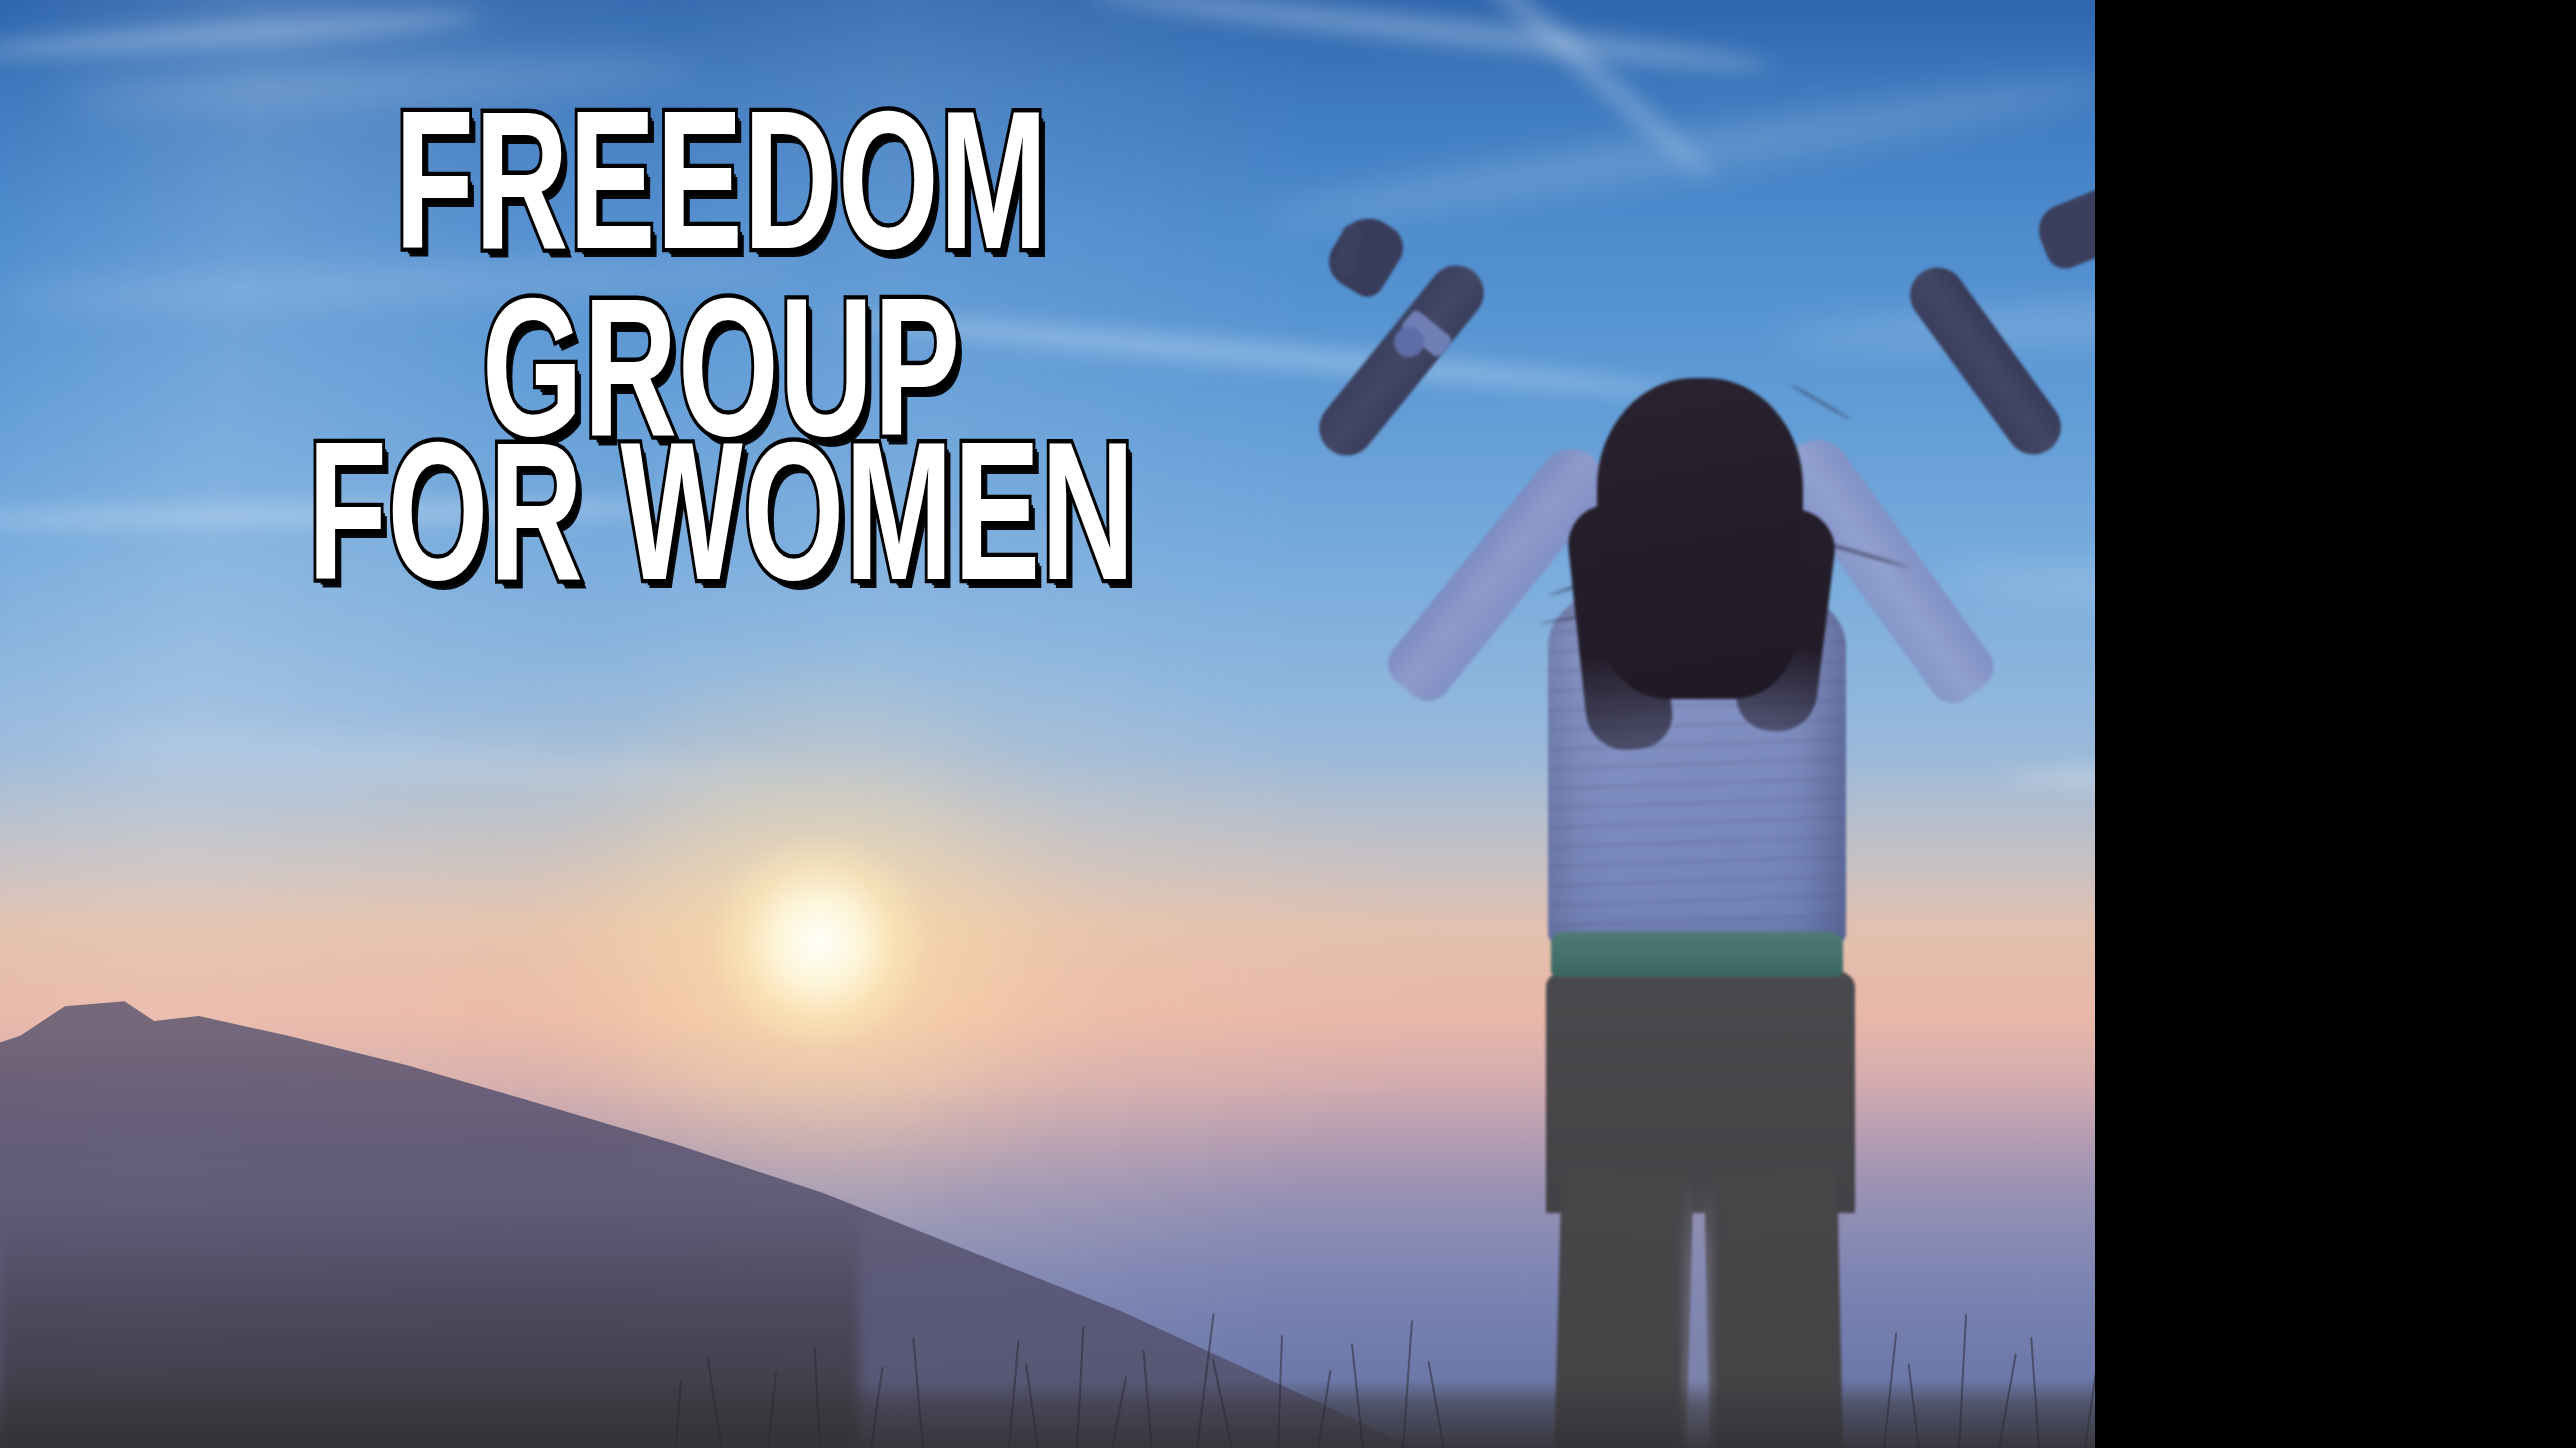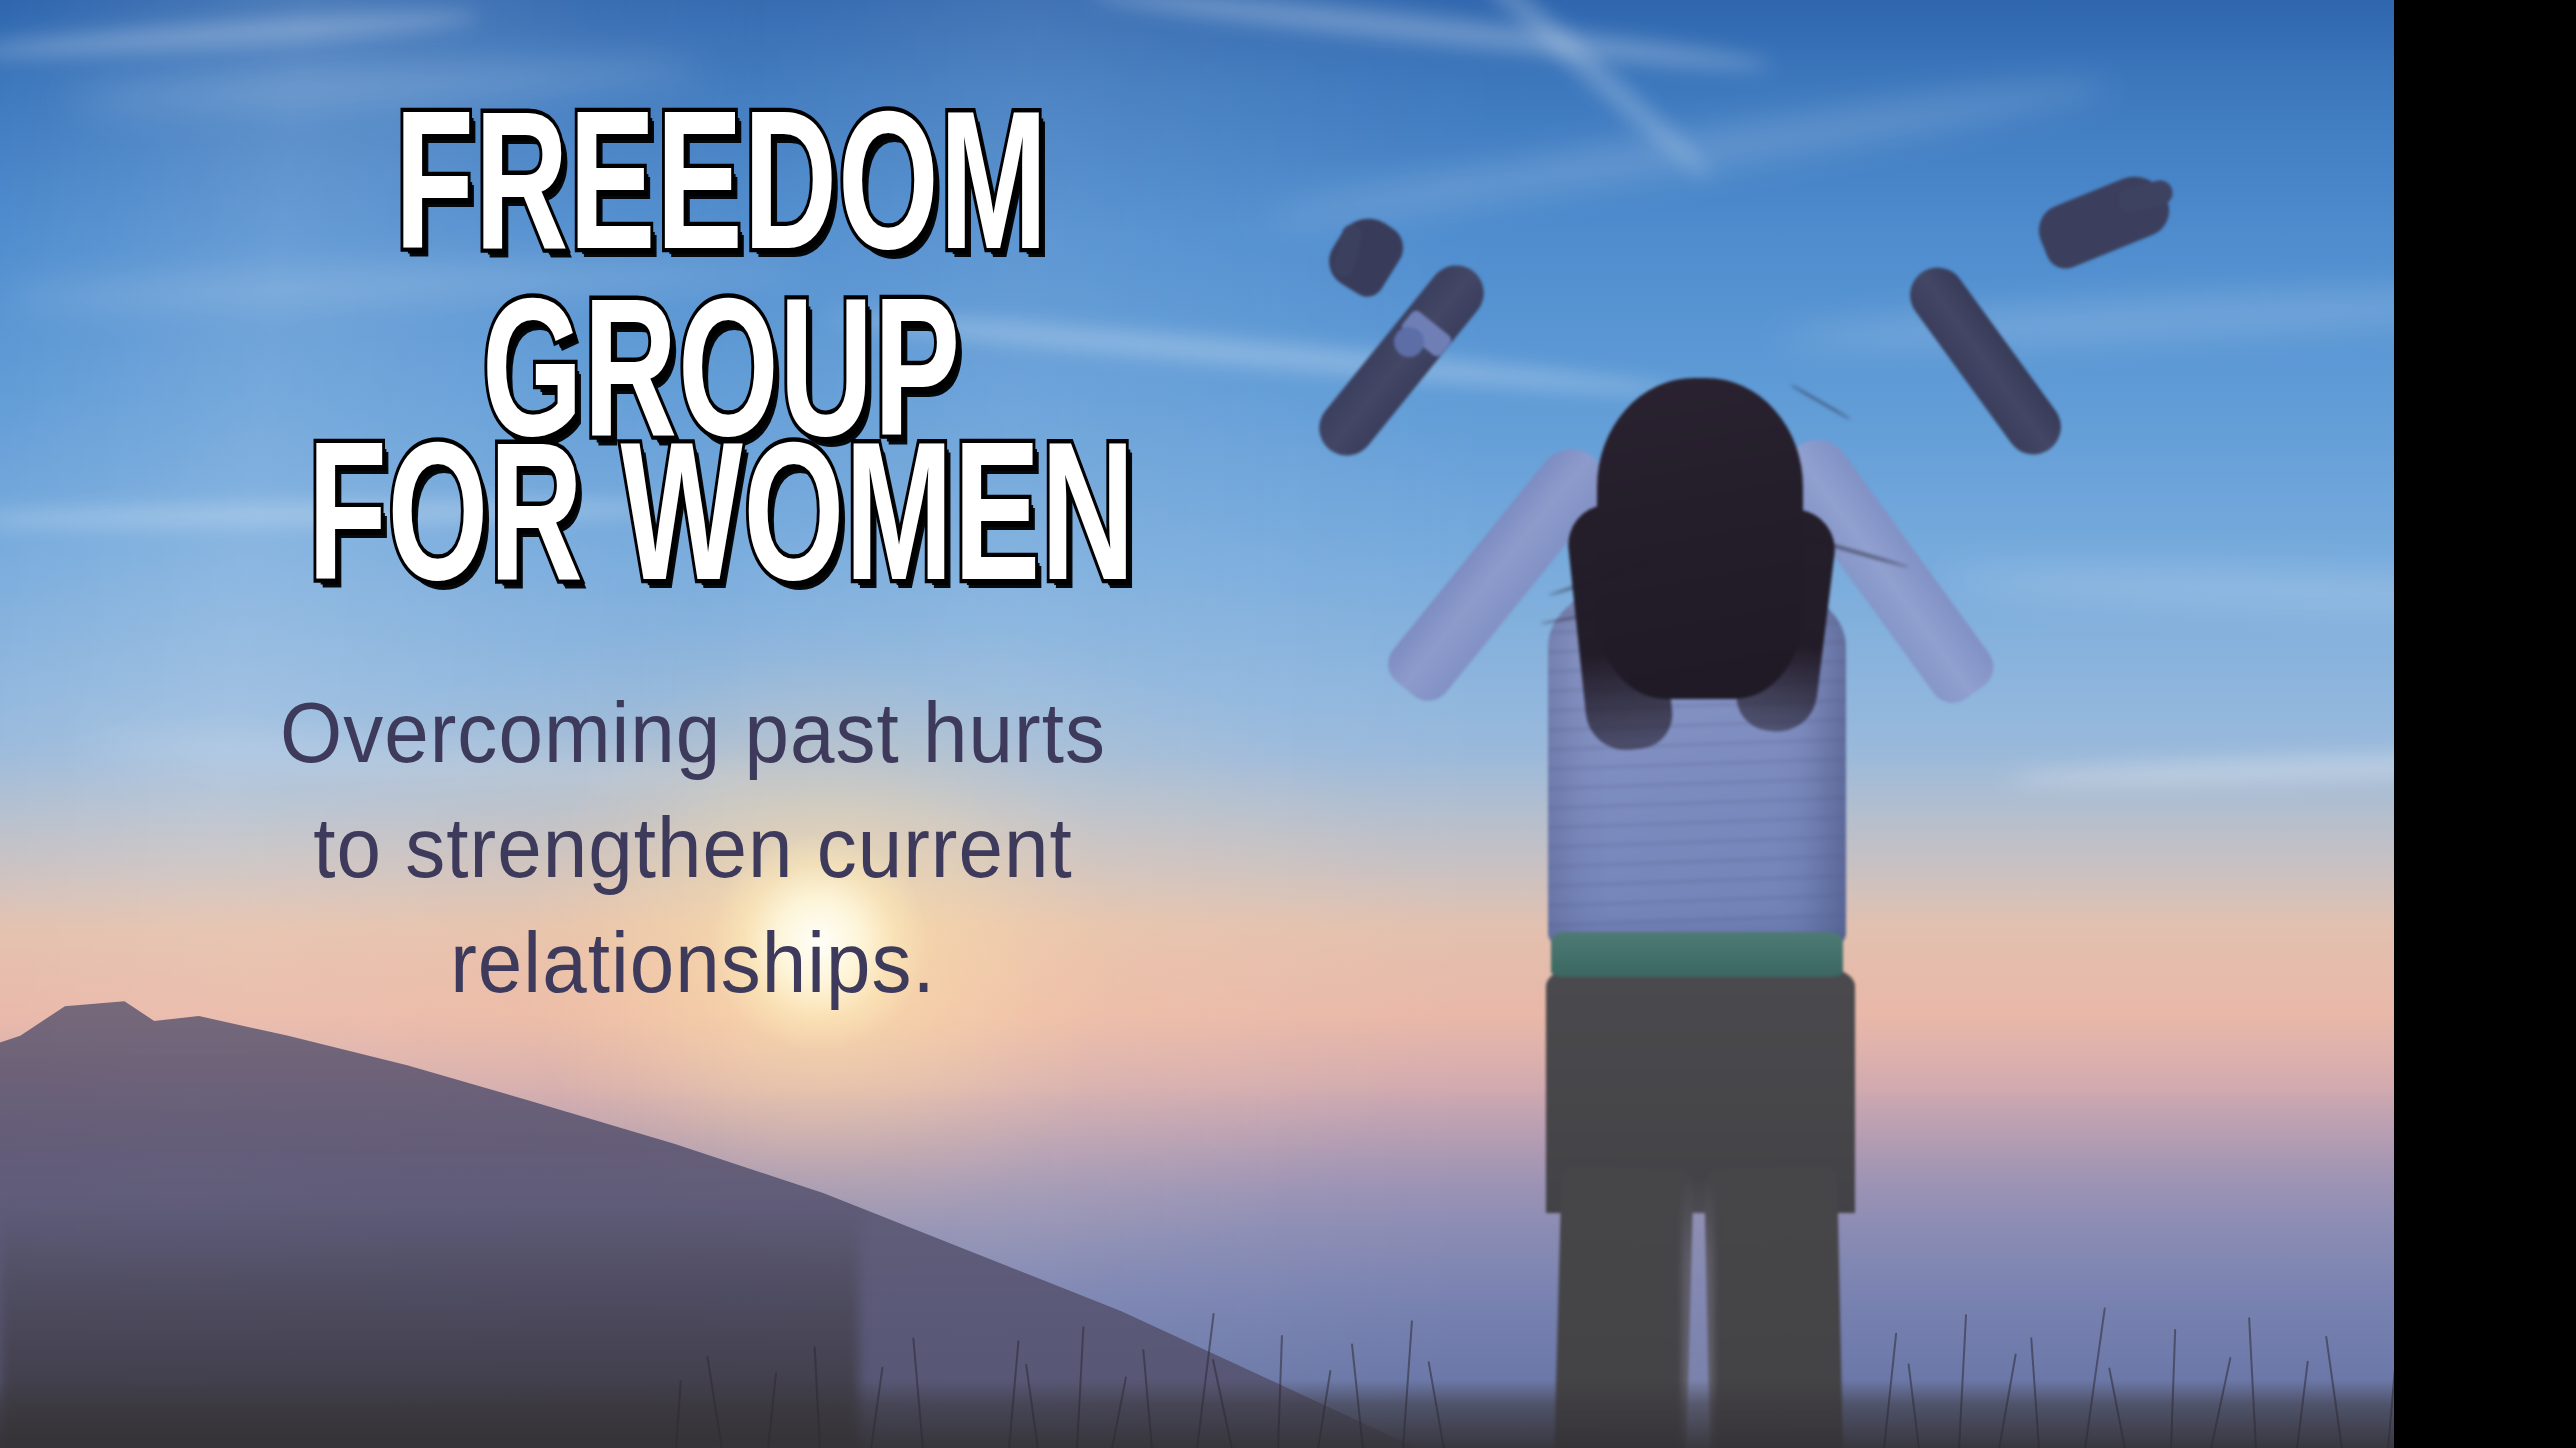--- a/index.html
+++ b/index.html
@@ -5,21 +5,21 @@
   * { margin:0; padding:0; box-sizing:border-box; }
   html, body {
     width:2576px; height:1449px;
     overflow:hidden;
     background:#000;
     font-family:"Liberation Sans", sans-serif;
   }
 
   #poster {
     position:relative;
-    width:2394px; height:1449px;
+    width:2095px; height:1449px;
     overflow:hidden;
   }
 
   
   .layer { position:absolute; inset:0; }
 
   
   #sky-base {
     background:linear-gradient(to bottom,
       #2f66ae 0%,
@@ -447,23 +447,18 @@
     <div class="blade" style="left:922px; height:112px; transform:rotate(-5deg);"></div>
   </div>
 
   <div id="content">
 
     <div class="text-block" id="headline">
       <span class="headline-line" id="headline-line-1">FREEDOM GROUP</span>
       <span class="headline-line" id="headline-line-2">FOR WOMEN</span>
     </div>
 
-    <div class="text-block" id="subtitle">
-      <span class="subtitle-line">Overcoming past hurts</span>
-      <span class="subtitle-line">to strengthen current</span>
-      <span class="subtitle-line">relationships.</span>
-    </div>
 
 
   </div>
 
 </div>
 
 
 </body></html>

